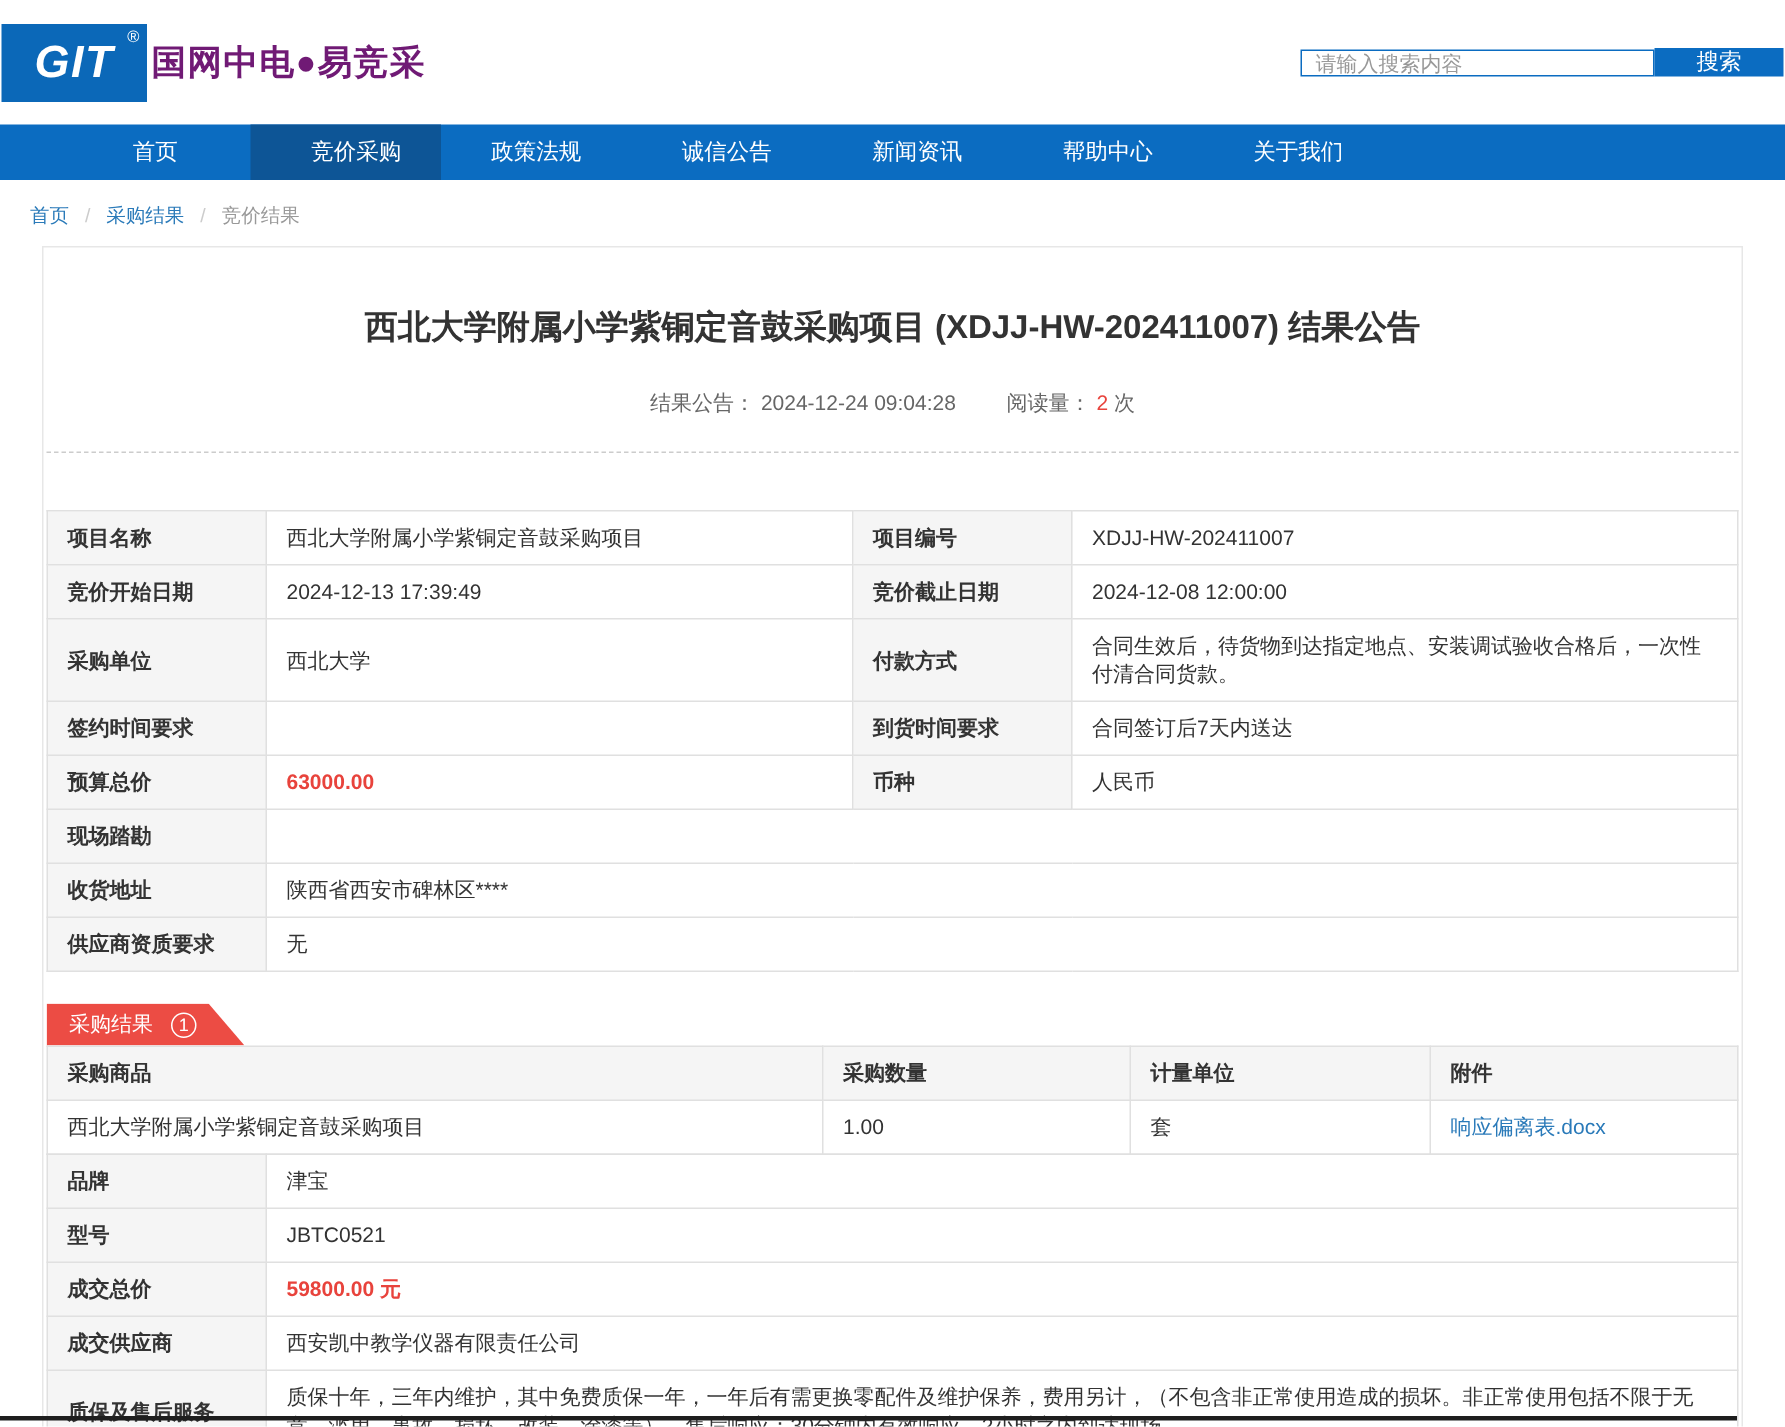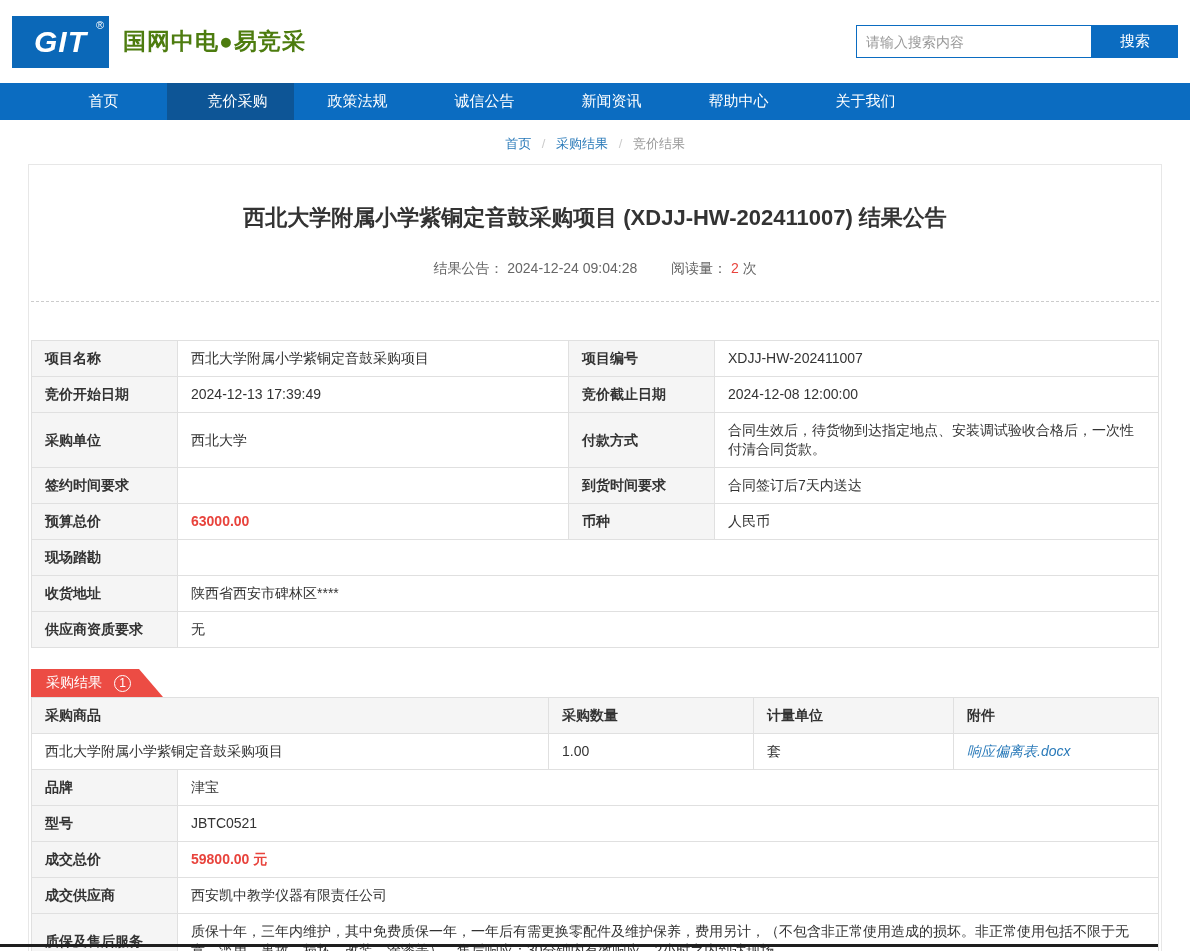--- a/index.html
+++ b/index.html
@@ -12,39 +12,39 @@
     --label_bg: #f5f5f5;
     --border_gray: #e0e0e0;
   }
   * { box-sizing: border-box; margin: 0; padding: 0; }
   body {
     width: 1190px; height: 951px; overflow: hidden; position: relative;
     background: #fff; color: #333;
     font-family: "Liberation Sans", "DejaVu Sans", sans-serif;
   }
   
-  .top-header { height: 83px; display: flex; align-items: center; padding: 0 12px; background: #fff; }
+  .top-header { height: 83px; display: flex; align-items: center; padding: 0 1px; background: #fff; }
   .logo-box { width: 97px; height: 52px; background: var(--logo_blue); color: #fff;
     position: relative; display: flex; align-items: center; justify-content: center; flex: none; cursor: pointer; }
   .logo-text { font-style: italic; font-weight: bold; font-size: 30px; letter-spacing: 1px; }
   .logo-reg { position: absolute; top: 3px; right: 5px; font-size: 11px; font-style: normal; }
-  .site-name { font-size: 23px; font-weight: bold; color: #4d7c0f; margin-left: 14px; letter-spacing: 1px; }
-  .search-wrap { margin-left: auto; display: flex; height: 33px; }
+  .site-name { font-size: 23px; font-weight: bold; color: #701a75; margin-left: 3px; letter-spacing: 1px; }
+  .search-wrap { margin-left: auto; display: flex; height: 33px; align-items: center; }
   .search-input { width: 236px; border: 1px solid var(--nav_blue); padding: 0 9px; font-size: 14px;
     outline: none; color: #333; font-family: inherit; }
   .search-input::placeholder { color: #999; }
   .search-btn { width: 86px; background: var(--nav_blue); color: #fff; border: none;
     font-size: 15px; cursor: pointer; font-family: inherit; }
   
   .nav { height: 37px; background: var(--nav_blue); display: flex; padding-left: 40px; }
   .nav-item { width: 127px; display: flex; align-items: center; justify-content: center;
     color: #fff; font-size: 15px; cursor: pointer; }
   .nav-item.active { background: var(--nav_active_blue); padding-left: 14px; }
   
-  .breadcrumb { padding: 15px 20px 11px; font-size: 13px; color: #999; text-align: center; }
+  .breadcrumb { padding: 15px 20px 11px; font-size: 13px; color: #999; }
   .crumb-link { color: var(--link_blue); text-decoration: none; cursor: pointer; }
   .crumb-sep { margin: 0 7px; color: #ccc; }
   .crumb-current { color: #999; }
   
   .content-box { margin: 0 28px; border: 1px solid #e7e7e7; background: #fff; padding: 0 2px 30px; min-height: 790px; }
   .article-title { text-align: center; font-size: 22px; font-weight: bold; color: #333; margin: 38px 30px 0; }
   .article-meta { text-align: center; font-size: 14px; color: #666; margin-top: 27px; }
   .meta-gap { display: inline-block; width: 26px; }
   .meta-count { color: var(--accent_red); }
   .dashed-sep { border-bottom: 1px dashed #ccc; margin-top: 23px; }
@@ -56,21 +56,21 @@
   .red { color: var(--accent_red); font-weight: bold; }
   
   .result-tab { margin-top: 21px; height: 28px; }
   .tab-flag { width: 132px; height: 28px; background: var(--tab_red);
     clip-path: polygon(0 0, 108px 0, 132px 100%, 0 100%);
     display: flex; align-items: center; color: #fff; font-size: 14px; padding-left: 15px; }
   .tab-badge { width: 17px; height: 17px; border: 1px solid #fff; border-radius: 50%;
     font-size: 12px; line-height: 15px; text-align: center; margin-left: 12px; flex: none; }
   .result-table { margin-top: 0; }
   .detail-table { margin-top: -1px; }
-  .attachment-link { color: var(--link_blue); cursor: pointer; text-decoration: none; font-style: italic; }
+  .attachment-link { color: var(--link_blue); cursor: pointer; text-decoration: none; }
   
   .bottom-edge { position: absolute; left: 0; top: 944px; width: 1158px; height: 3px; background: #1e1e1e; }
 </style>
 </head>
 <body>
 
 <div class="top-header">
   <div class="logo-box">
     <span class="logo-text">GIT</span>
     <span class="logo-reg">®</span>

